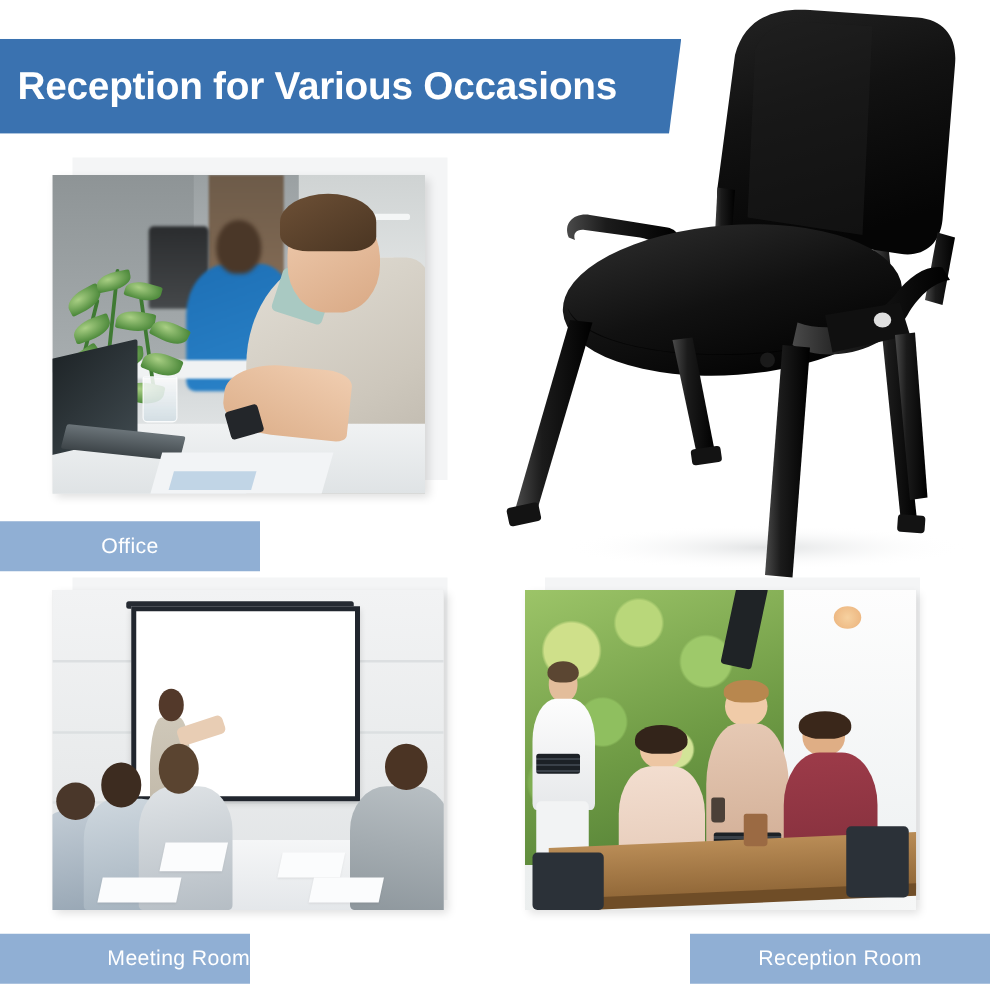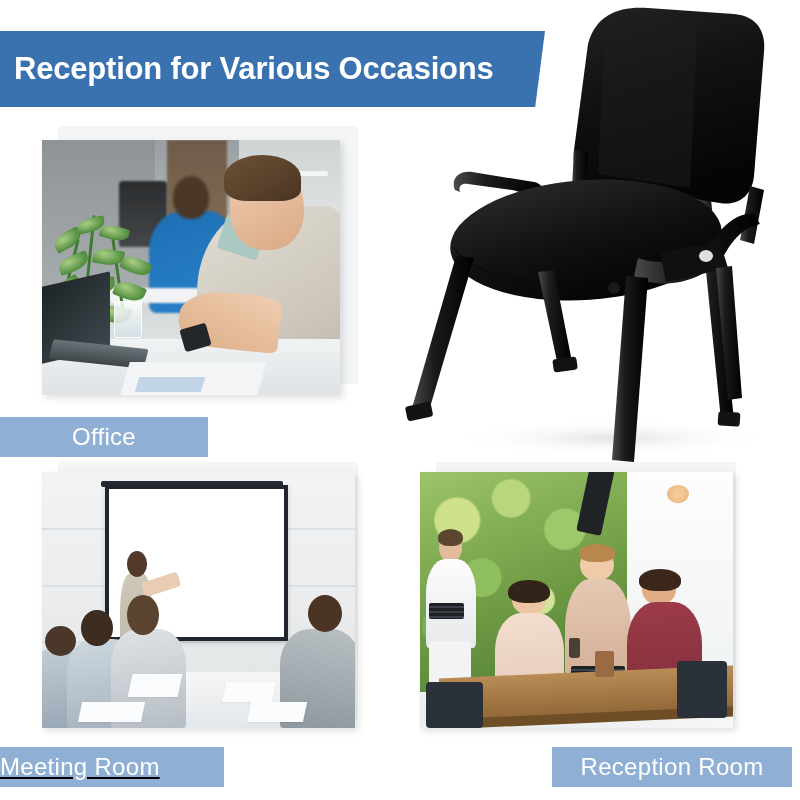--- a/index.html
+++ b/index.html
@@ -56,26 +56,26 @@
   
   .caption {
     position: absolute;
     background: #90AFD4;
     display: flex;
     align-items: center;
     height: 40px;
   }
   .caption span {
     color: #ffffff;
-    font-size: 24px;
+    font-size: 17px;
     letter-spacing: 0.3px;
     white-space: nowrap;
   }
   .cap-office   { left: 0;   top: 417px; width: 208px; justify-content: center; }
-  .cap-meeting  { left: 0;   top: 747px; width: 224px; justify-content: flex-start; text-decoration: underline; }
+  .cap-meeting  { left: 0;   top: 747px; width: 200px; justify-content: flex-end; }
   .cap-recept   { left: 552px; top: 747px; width: 240px; justify-content: center; }
 
   
   .ph-office { left: 42px; top: 140px; width: 298px; height: 255px; }
   .of-bg {
     position: absolute; inset: 0;
     background:
       linear-gradient(180deg,#9aa0a2 0%, #b9bec0 45%, #d8dcdd 70%, #eef0f1 100%);
   }
   .of-wall-dark {

